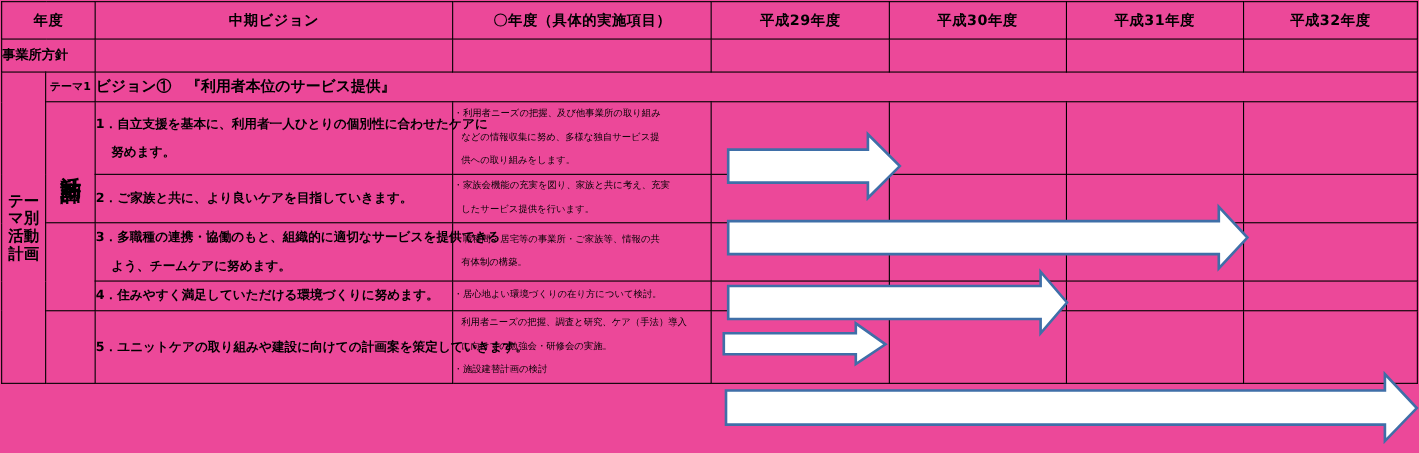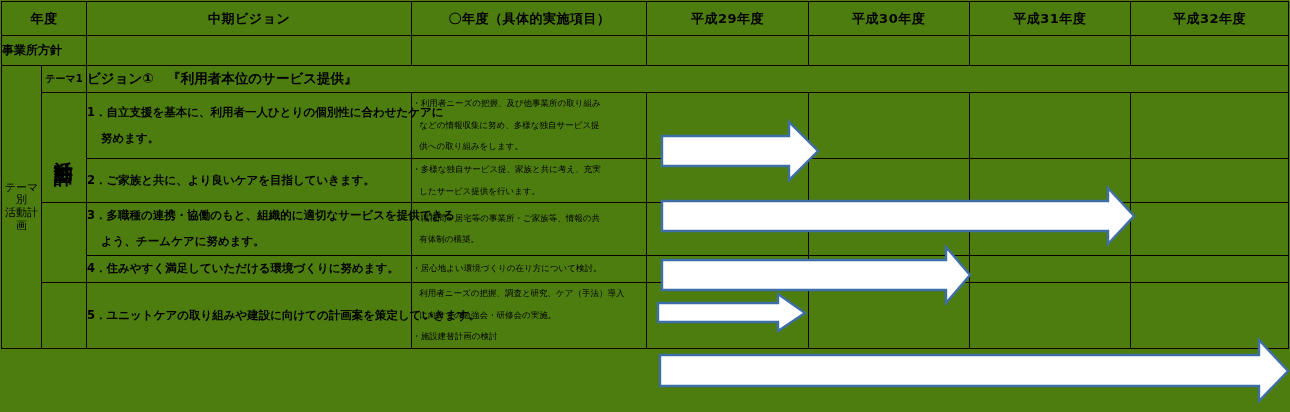--- a/index.html
+++ b/index.html
@@ -9,21 +9,21 @@
   }
   body {
     font-family: "DejaVu Sans", "Liberation Sans", sans-serif;
     color: #000000;
   }
   #sheet {
     position: relative;
     width: 1290px;
     height: 412px;
     overflow: hidden;
-    background: #4d7c0f;
+    background: #ec4899;
   }
   table.plan {
     border-collapse: collapse;
     table-layout: fixed;
     width: 1288px;
     margin: 1px 0 0 1px;
     position: relative;
     z-index: 1;
   }
   table.plan td {
@@ -49,22 +49,22 @@
     font-weight: bold;
     font-size: 12px;
     height: 29px;
   }
   .blank-cell { background: #ffffff; }
 
   
   .theme-cat {
     width: 40px;
     text-align: center;
-    font-weight: normal;
-    font-size: 11px;
+    font-weight: bold;
+    font-size: 14px;
     line-height: 1.15;
     padding: 2px 1px;
     vertical-align: top;
   }
   .theme-no {
     width: 44px;
     text-align: center;
     font-weight: bold;
     font-size: 10px;
     vertical-align: top;
@@ -84,20 +84,21 @@
     display: inline-block;
     line-height: 1.18;
   }
 
   
   .vision-banner {
     font-weight: bold;
     font-size: 13.5px;
     padding: 4px 0 4px 8px;
     height: 26px;
+    font-family: Liberation Serif, serif;
   }
 
   
   .item-text {
     font-weight: bold;
     font-size: 11.5px;
     line-height: 2.25;
     padding: 6px 4px 6px 8px;
     vertical-align: top;
   }
@@ -195,21 +196,21 @@
       <td class="dot-bottom"></td>
       <td class="dot-bottom"></td>
       <td class="dot-bottom"></td>
     </tr>
 
     <tr>
       <td class="item-text dot-top dot-bottom">
         <span class="ln">2．ご家族と共に、より良いケアを目指していきます。</span>
       </td>
       <td class="detail-text dot-top dot-bottom">
-        <span class="ln">・多様な独自サービス提、家族と共に考え、充実</span>
+        <span class="ln">・家族会機能の充実を図り、家族と共に考え、充実</span>
         <span class="ln indent">したサービス提供を行います。</span>
       </td>
       <td class="dot-top dot-bottom"></td>
       <td class="dot-top dot-bottom"></td>
       <td class="dot-top dot-bottom"></td>
       <td class="dot-top dot-bottom"></td>
     </tr>
 
     <tr>
       <td class="theme-vert no-top no-bottom" rowspan="2"></td>

